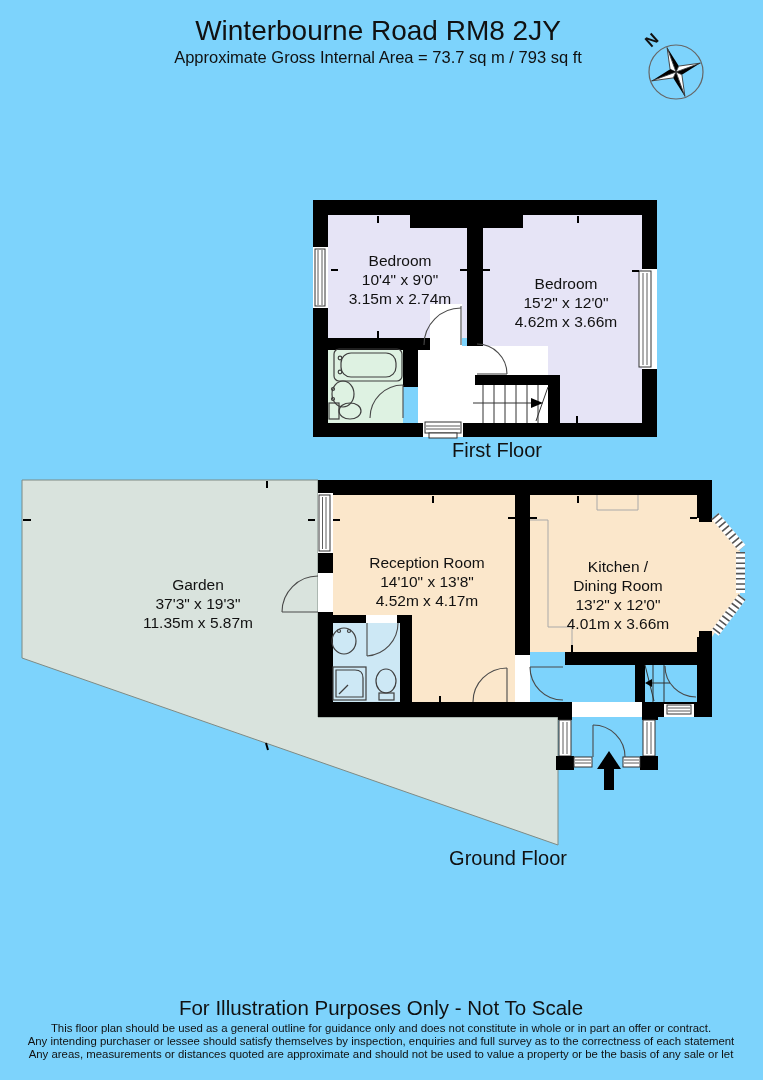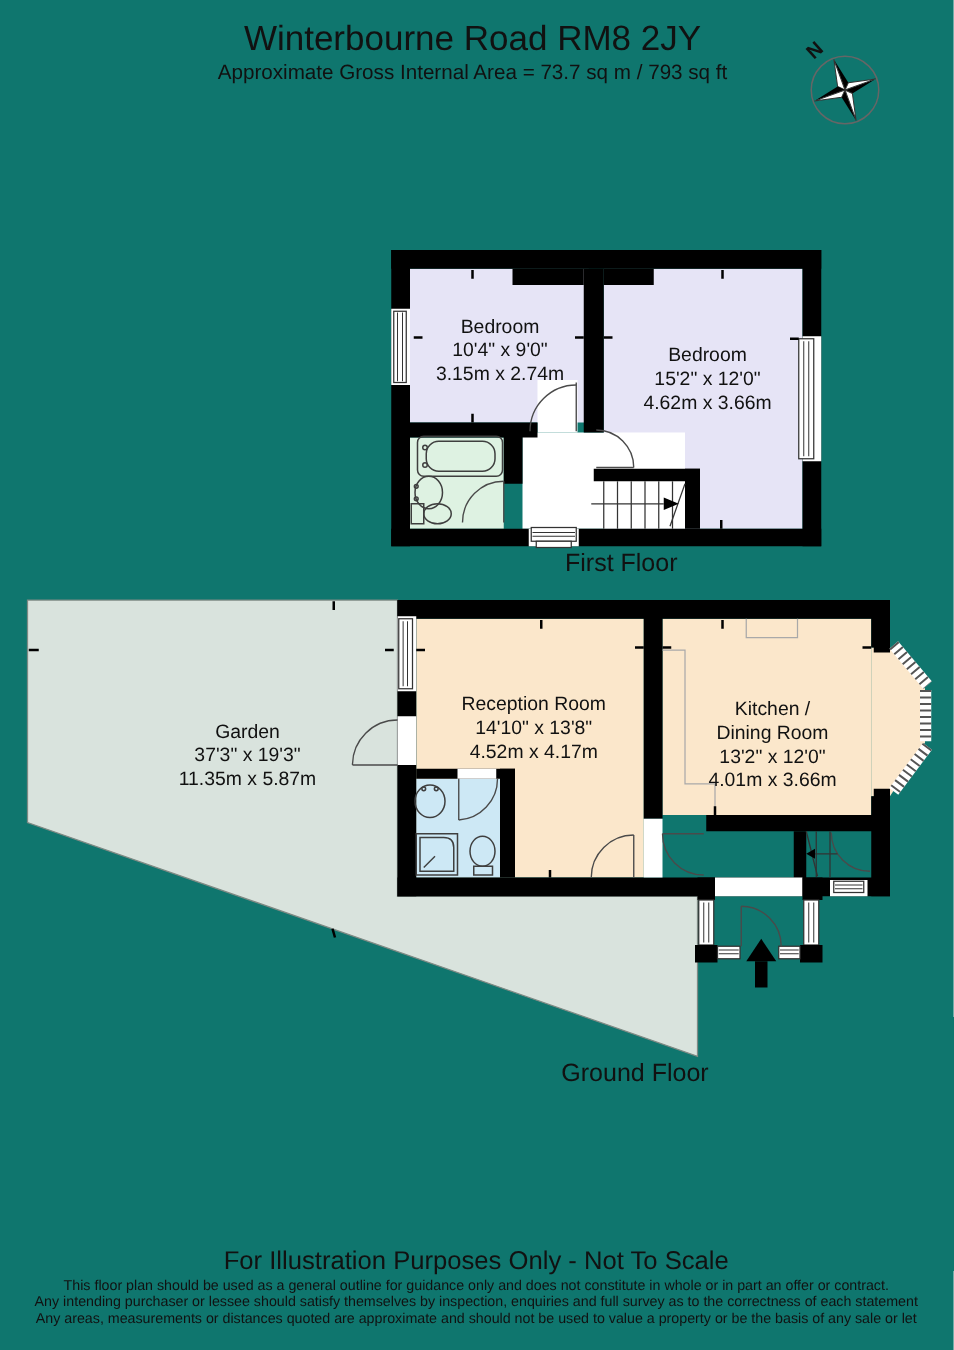--- a/index.html
+++ b/index.html
@@ -1,16 +1,16 @@
 <!DOCTYPE html>
 <html><head>
 <meta charset="utf-8">
 <style>
   html,body{margin:0;padding:0;background:#fff;}
-  .page{position:relative;width:763px;height:1080px;background:#0f766e;overflow:hidden;
+  .page{position:relative;width:763px;height:1080px;background:#7dd3fc;overflow:hidden;
         font-family:"Liberation Sans", sans-serif;}
   svg text{font-family:"Liberation Sans", sans-serif;fill:#111;}
   .t-title{font-size:28px;}
   .t-sub{font-size:16.5px;}
   .t-room{font-size:15.5px;}
   .t-floor{font-size:20px;}
   .t-foot-head{font-size:20.5px;}
   .t-foot-small{font-size:11.4px;}
   .t-n{font-size:16px;font-weight:bold;}
   .anchor-mid{text-anchor:middle;}

